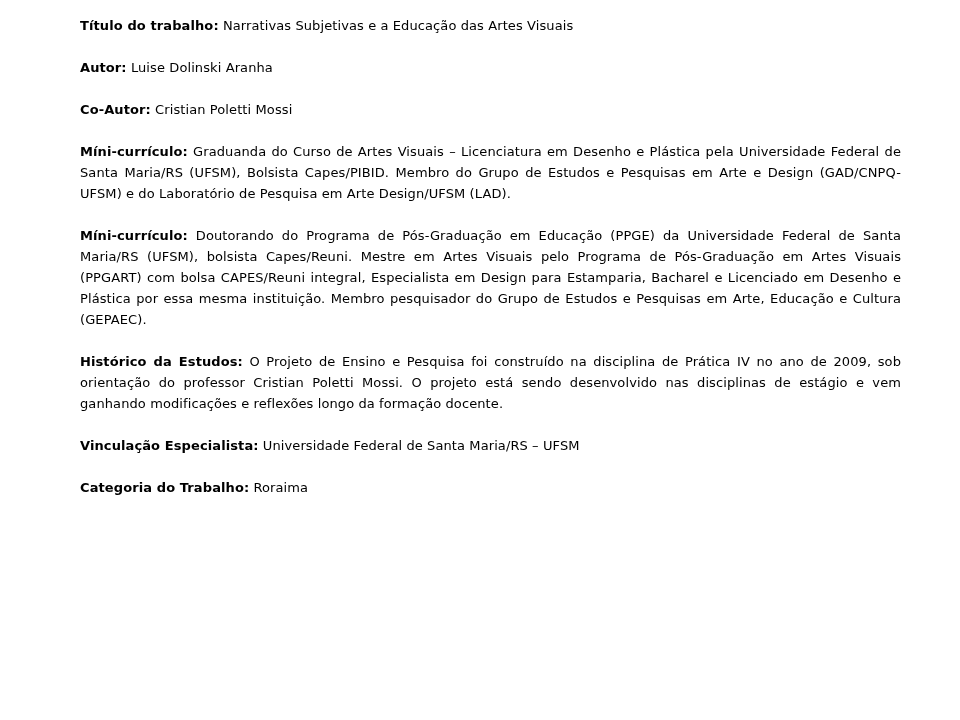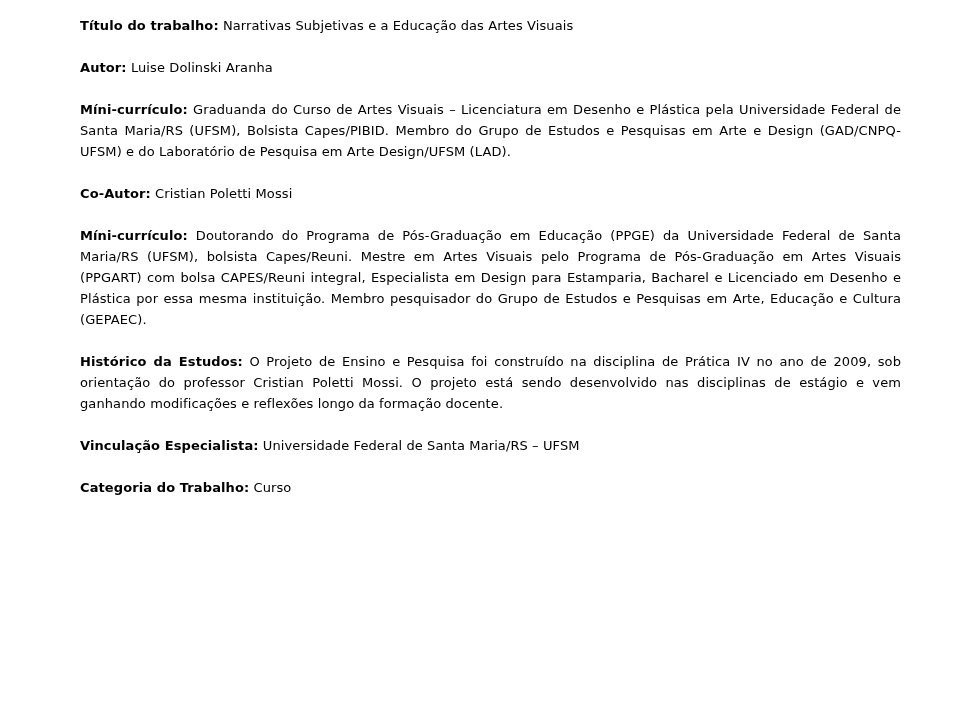--- a/index.html
+++ b/index.html
@@ -45,27 +45,27 @@
     <b class="label">Título do trabalho:</b>
     <span>Narrativas Subjetivas e a Educação das Artes Visuais</span>
   </p>
 
   <p class="field">
     <b class="label">Autor:</b>
     <span>Luise Dolinski Aranha</span>
   </p>
 
   <p class="field">
-    <b class="label">Míni-currículo:</b>
-    <span>Graduanda do Curso de Artes Visuais – Licenciatura em Desenho e Plástica pela Universidade Federal de Santa Maria/RS (UFSM), Bolsista Capes/PIBID. Membro do Grupo de Estudos e Pesquisas em Arte e Design (GAD/CNPQ-UFSM) e do Laboratório de Pesquisa em Arte Design/UFSM (LAD).</span>
+    <b class="label">Co-Autor:</b>
+    <span>Cristian Poletti Mossi</span>
   </p>
 
   <p class="field">
-    <b class="label">Co-Autor:</b>
-    <span>Cristian Poletti Mossi</span>
+    <b class="label">Míni-currículo:</b>
+    <span>Graduanda do Curso de Artes Visuais – Licenciatura em Desenho e Plástica pela Universidade Federal de Santa Maria/RS (UFSM), Bolsista Capes/PIBID. Membro do Grupo de Estudos e Pesquisas em Arte e Design (GAD/CNPQ-UFSM) e do Laboratório de Pesquisa em Arte Design/UFSM (LAD).</span>
   </p>
 
   <p class="field">
     <b class="label">Míni-currículo:</b>
     <span>Doutorando do Programa de Pós-Graduação em Educação (PPGE) da Universidade Federal de Santa Maria/RS (UFSM), bolsista Capes/Reuni. Mestre em Artes Visuais pelo Programa de Pós-Graduação em Artes Visuais (PPGART) com bolsa CAPES/Reuni integral, Especialista em Design para Estamparia, Bacharel e Licenciado em Desenho e Plástica por essa mesma instituição. Membro pesquisador do Grupo de Estudos e Pesquisas em Arte, Educação e Cultura (GEPAEC).</span>
   </p>
 
   <p class="field">
     <b class="label">Histórico da Estudos:</b>
     <span>O Projeto de Ensino e Pesquisa foi construído na disciplina de Prática IV no ano de 2009, sob orientação do professor Cristian Poletti Mossi. O projeto está sendo desenvolvido nas disciplinas de estágio e vem ganhando modificações e reflexões longo da formação docente.</span>
@@ -73,16 +73,16 @@
 
   <p class="field">
     <b class="label">Vinculação Especialista:</b>
     <span>Universidade Federal de Santa Maria/RS – UFSM</span>
   </p>
 
 
 
   <p class="field">
     <b class="label">Categoria do Trabalho:</b>
-    <span>Curso</span>
+    <span>Roraima</span>
   </p>
 
 </div>
 
 </body></html>

